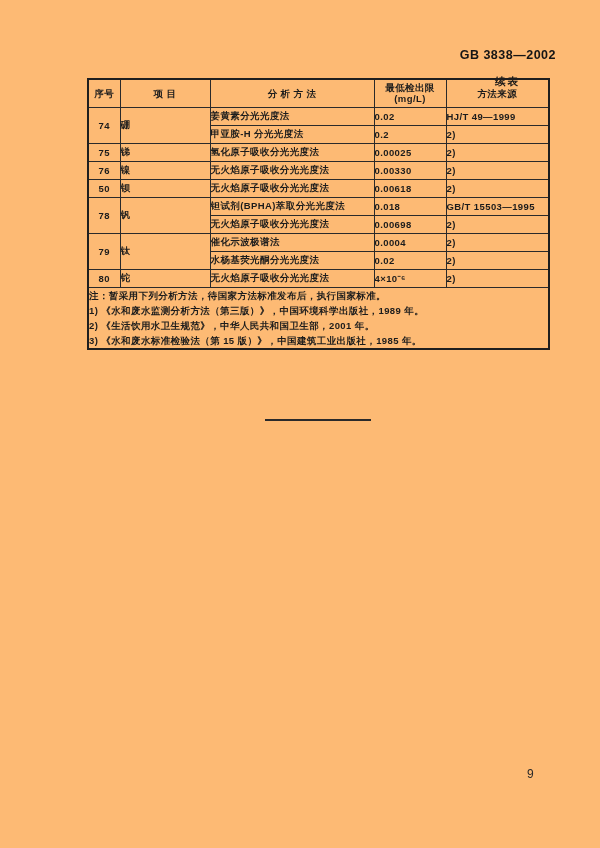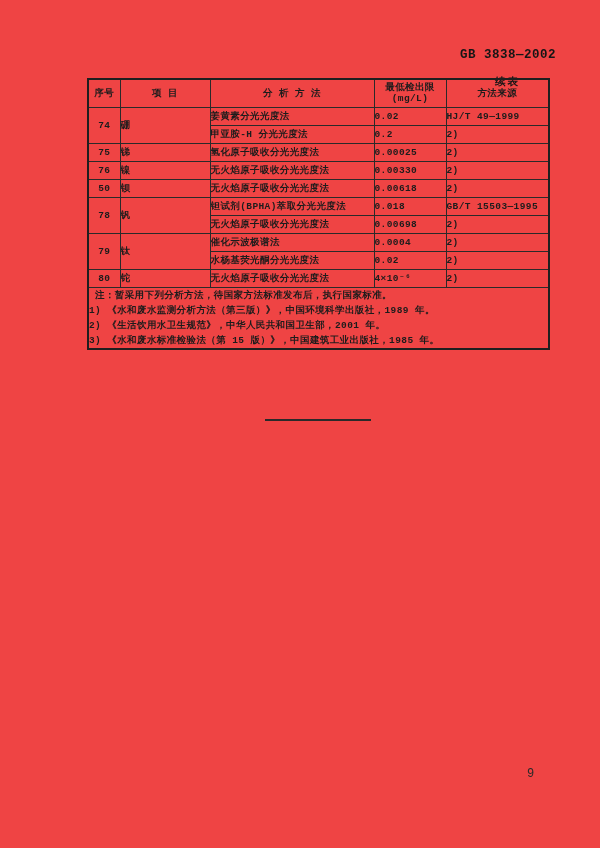--- a/index.html
+++ b/index.html
@@ -1,22 +1,22 @@
 <!DOCTYPE html>
 <html><head>
 <meta charset="utf-8">
 <style>
   html, body { margin: 0; padding: 0; background: #e8e8e8; }
   .page {
     position: relative;
     width: 600px;
     height: 848px;
     margin: 0 auto;
-    background: #ef4444;
-    font-family: Liberation Mono, monospace;
+    background: #fdba74;
+    font-family: Liberation Sans, sans-serif;
     color: #1c1c1c;
     overflow: hidden;
   }
   .doc-code {
     position: absolute;
     top: 48px;
     right: 44px;
     font-size: 12.5px;
     font-weight: bold;
     letter-spacing: 0.5px;
@@ -57,21 +57,21 @@
   td.c-item   { text-align: left; padding-left: 9px; }
   td.c-method { text-align: left; padding-left: 6px; margin-left: 16px; }
   td.c-limit  { letter-spacing: 0.6px; }
   td.c-source { text-align: left; padding-left: 6px; letter-spacing: 0.3px; }
   td.c-notes {
     white-space: normal;
     padding: 5px 6px 7px 8px;
     vertical-align: top;
   }
   .note-line { line-height: 15px; font-size: 9.5px; font-weight: bold; letter-spacing: 0.4px; }
-  .note-line.first { padding-left: 6px; }
+  .note-line.first { }
   .separator {
     position: absolute;
     top: 419px;
     left: 265px;
     width: 106px;
     height: 2px;
     background: #2a2a2a;
   }
   .page-number {
     position: absolute;

